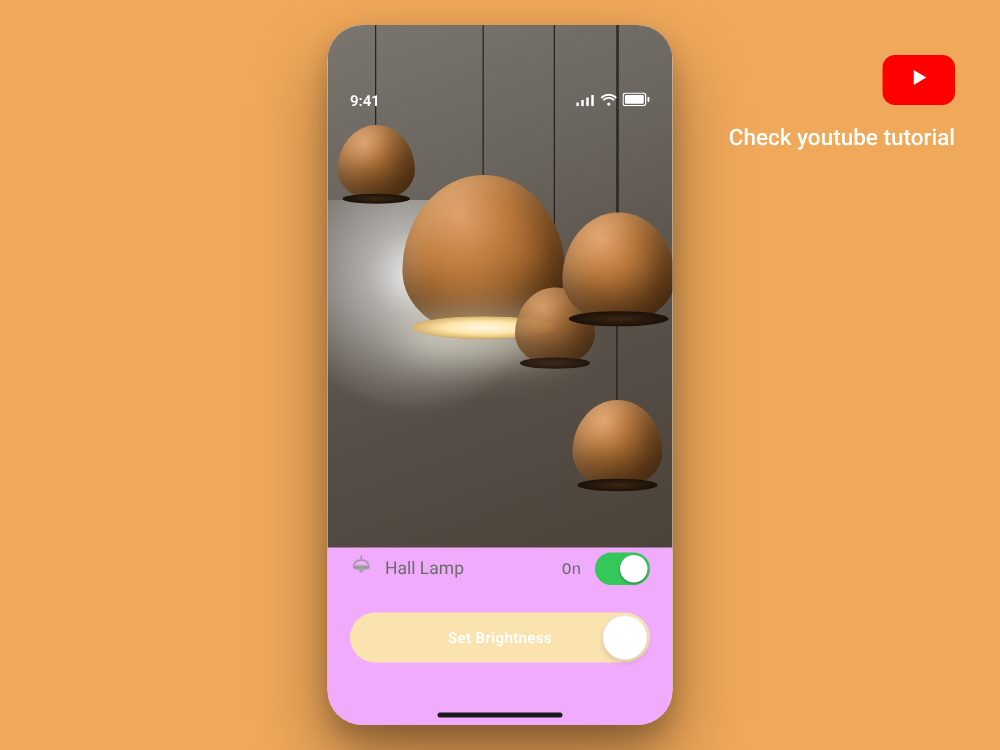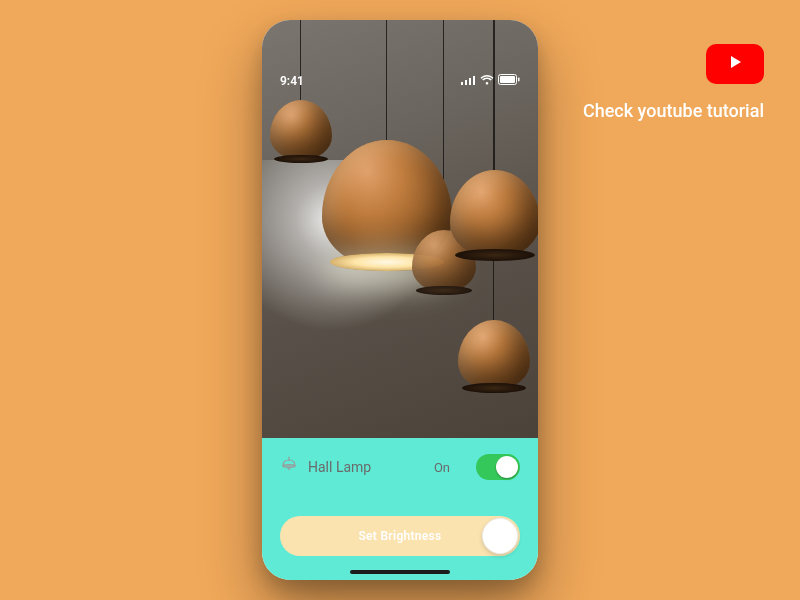--- a/index.html
+++ b/index.html
@@ -90,56 +90,57 @@
   .c1 { left: 38px;  height: 82px; }
   .c2 { left: 124px; height: 122px; }
   .c3 { left: 181px; height: 212px; }
   .c4 { left: 232px; height: 152px; }
   .c5 { left: 231px; height: 302px; }
 
   .panel {
     position: absolute;
     left: 0; right: 0; bottom: 0;
     height: 142px;
-    background: #5eead4;
-    padding: 16px 18px 0 18px;
+    background: #f0abfc;
+    padding: 4px 18px 0 18px;
   }
   .row {
     display: flex;
     align-items: center;
     gap: 10px;
   }
   .lamp-icon { flex: 0 0 auto; }
   .lamp-label {
     flex: 1;
     font-size: 14px;
     color: #6b6b6b;
   }
   .state-label {
     font-size: 13px;
     color: #6b6b6b;
-    margin-right: 16px;
+    margin-right: 1px;
+    font-family: Liberation Mono, monospace;
   }
   .toggle {
     width: 44px; height: 26px;
     border-radius: 13px;
     position: relative;
     cursor: pointer;
   }
   .toggle.on { background: #34c759; }
   .toggle .knob {
     position: absolute;
     top: 2px; right: 2px;
     width: 22px; height: 22px;
     background: #fff;
     border-radius: 50%;
     box-shadow: 0 1px 2px rgba(0,0,0,0.3);
   }
   .slider-wrap {
-    margin-top: 36px;
+    margin-top: 22px;
     position: relative;
     height: 40px;
   }
   .slider-track {
     position: absolute;
     left: 0; right: 0; top: 0;
     height: 40px;
     background: #fbe3b0;
     border-radius: 20px;
     display: flex;

